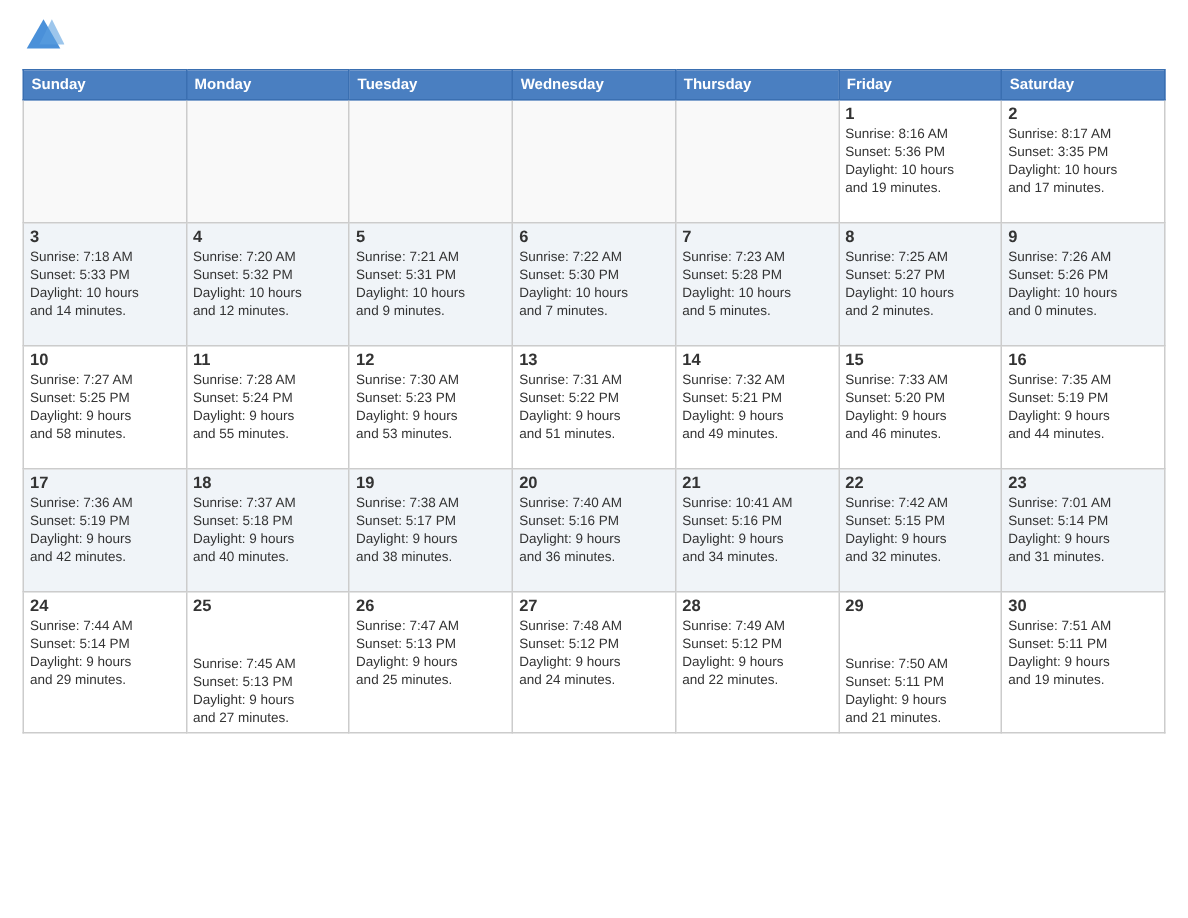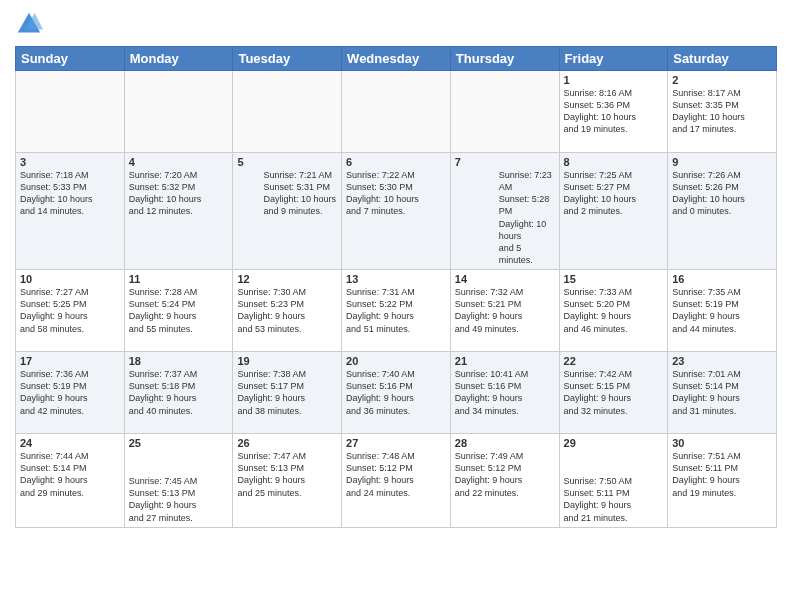--- a/index.html
+++ b/index.html
@@ -59,21 +59,21 @@
       color: #555;
     }
     .calendar {
       width: 100%;
       border-collapse: collapse;
       table-layout: fixed;
     }
     .calendar th {
       background: #4a7fc1;
       color: #fff;
-      font-size: 13px;
+      font-size: 10px;
       font-weight: bold;
       text-align: left;
       padding: 4px 5px;
       border: 1px solid #3a6fb1;
       margin-top: 48px;
     }
     .calendar td {
       border: 1px solid #ccc;
       vertical-align: top;
       padding: 3px 4px;
@@ -168,35 +168,35 @@
           </td>
           <td>
             <span class="day-number">4</span>
             <div class="day-info" style="white-space: pre-line;">Sunrise: 7:20 AM
 Sunset: 5:32 PM
 Daylight: 10 hours
 and 12 minutes.</div>
           </td>
           <td>
             <span class="day-number">5</span>
-            <div class="day-info" style="white-space: pre-line; margin-left: 26px;">Sunrise: 7:21 AM
+            <div class="day-info" style="white-space: pre-line;">Sunrise: 7:21 AM
 Sunset: 5:31 PM
 Daylight: 10 hours
 and 9 minutes.</div>
           </td>
           <td>
             <span class="day-number">6</span>
             <div class="day-info" style="white-space: pre-line;">Sunrise: 7:22 AM
 Sunset: 5:30 PM
 Daylight: 10 hours
 and 7 minutes.</div>
           </td>
           <td>
             <span class="day-number">7</span>
-            <div class="day-info" style="white-space: pre-line; margin-left: 44px;">Sunrise: 7:23 AM
+            <div class="day-info" style="white-space: pre-line;">Sunrise: 7:23 AM
 Sunset: 5:28 PM
 Daylight: 10 hours
 and 5 minutes.</div>
           </td>
           <td>
             <span class="day-number">8</span>
             <div class="day-info" style="white-space: pre-line;">Sunrise: 7:25 AM
 Sunset: 5:27 PM
 Daylight: 10 hours
 and 2 minutes.</div>

